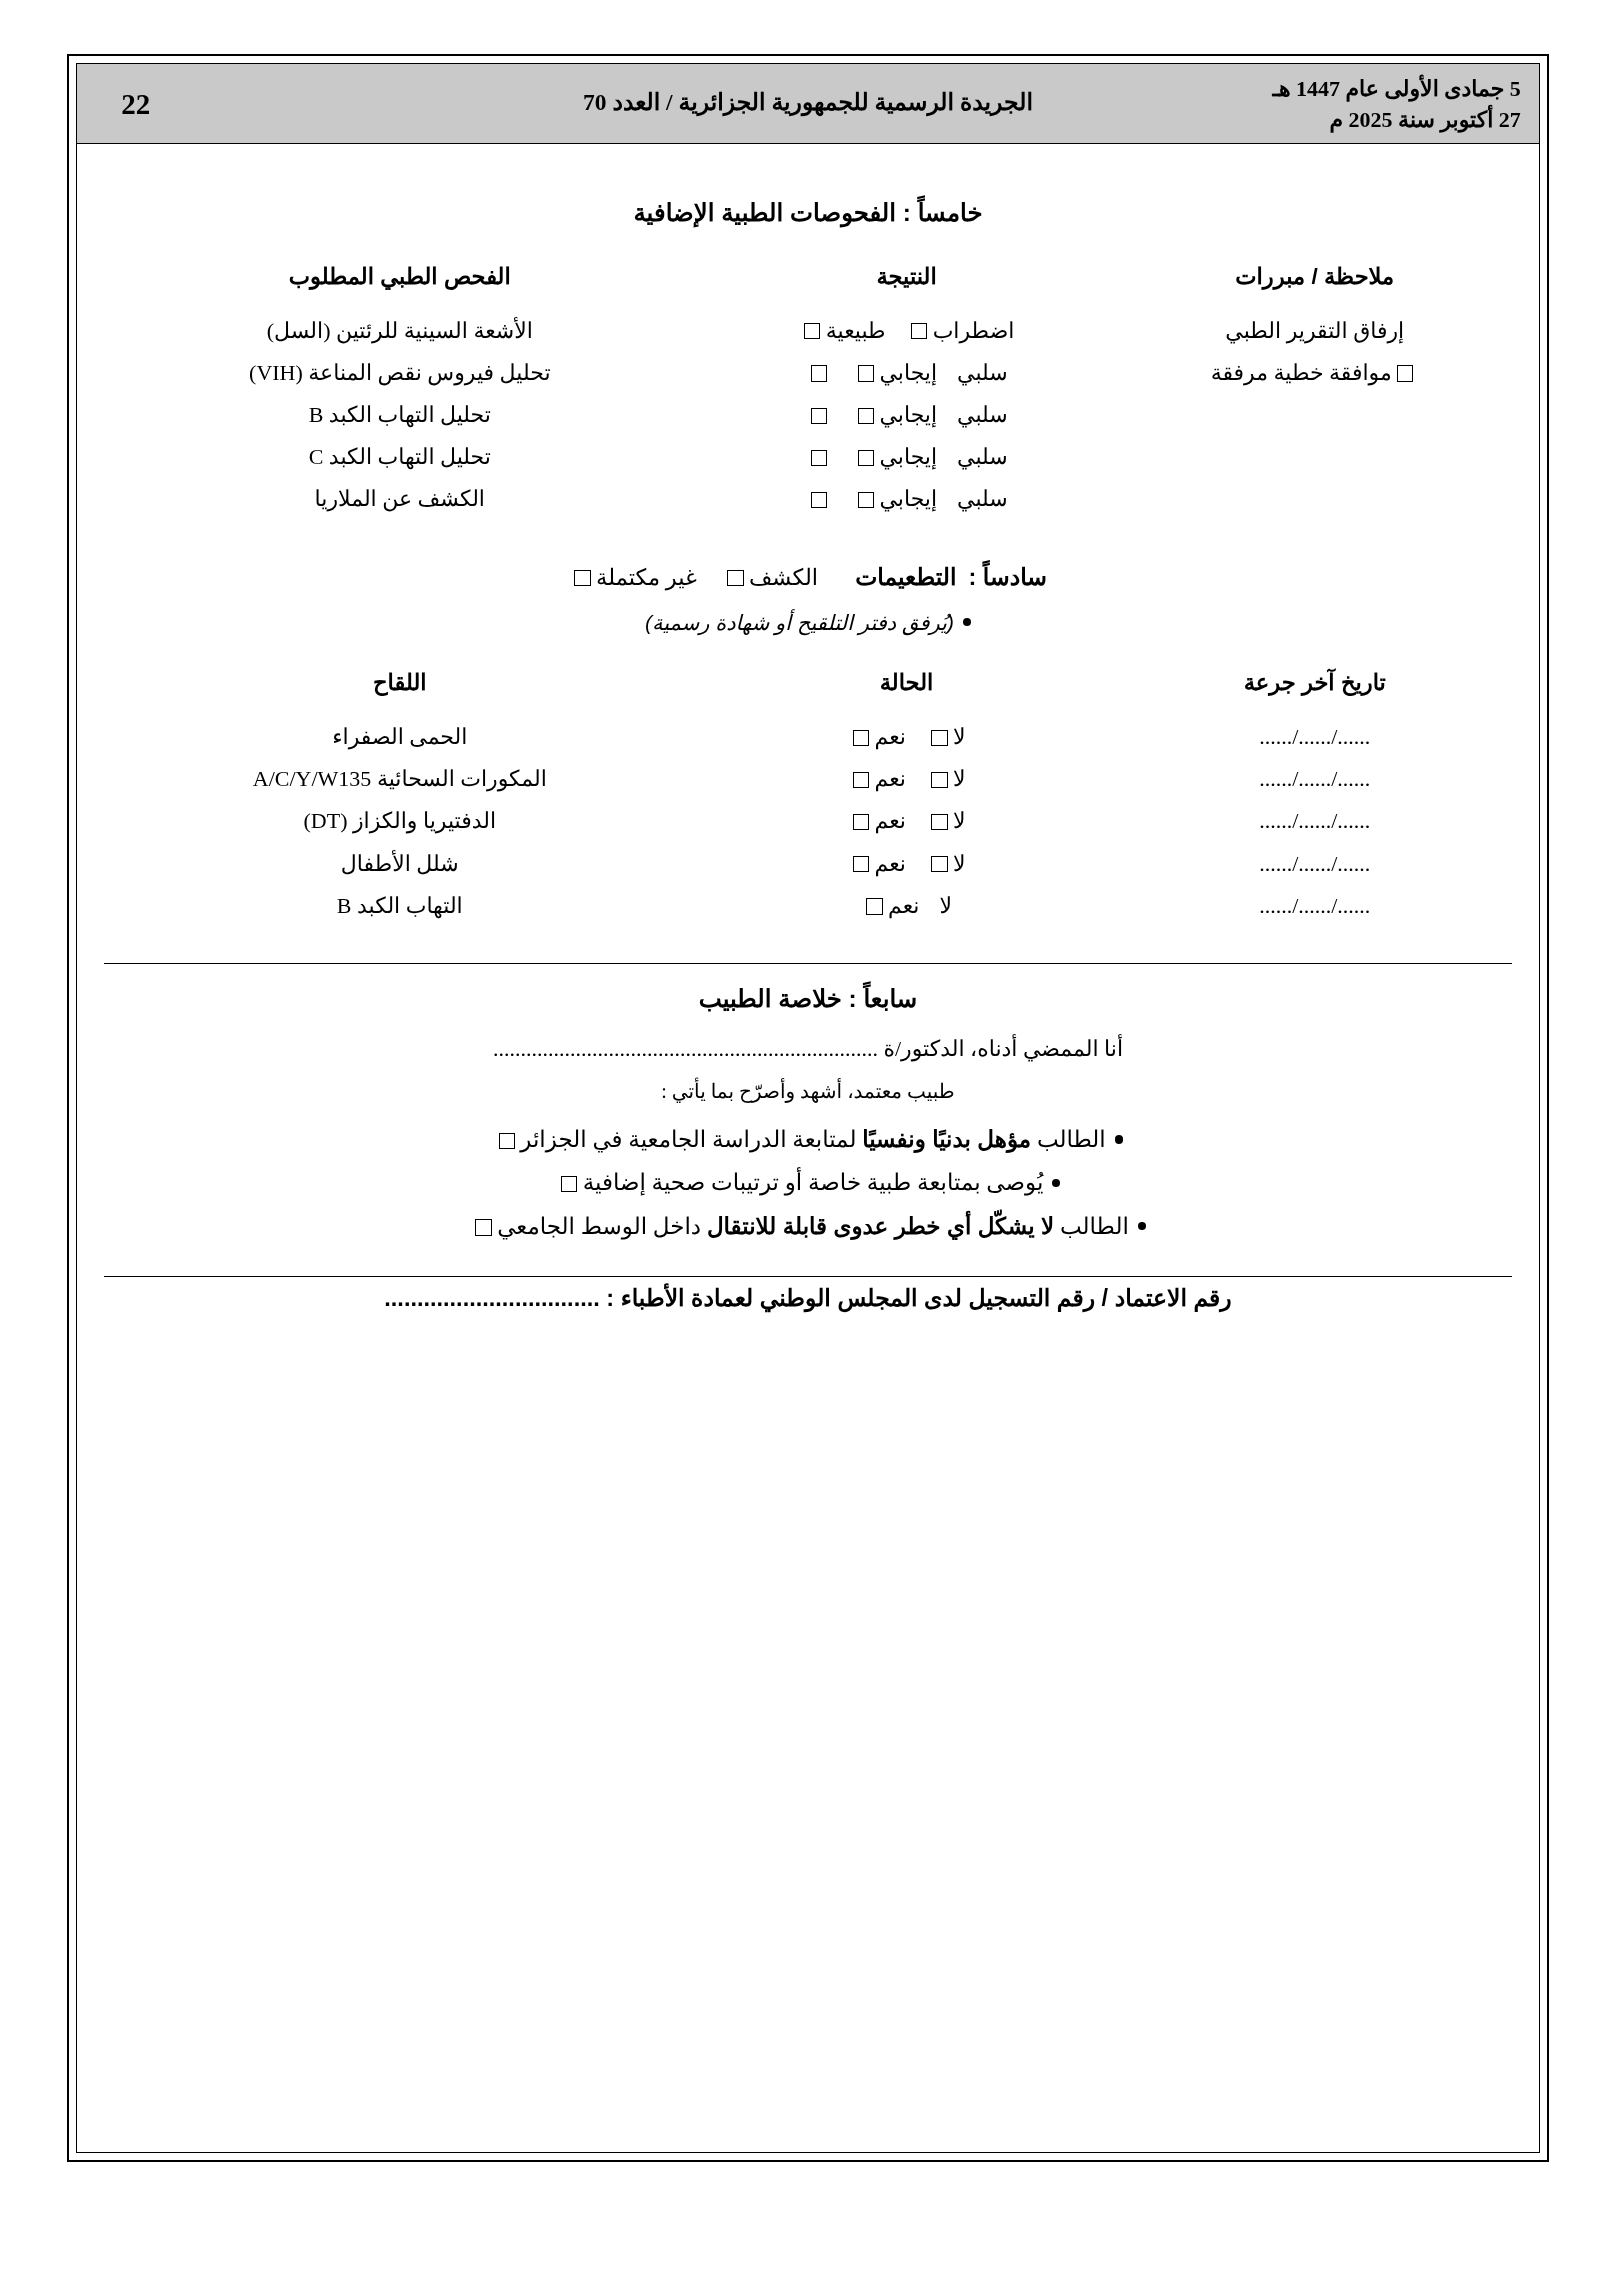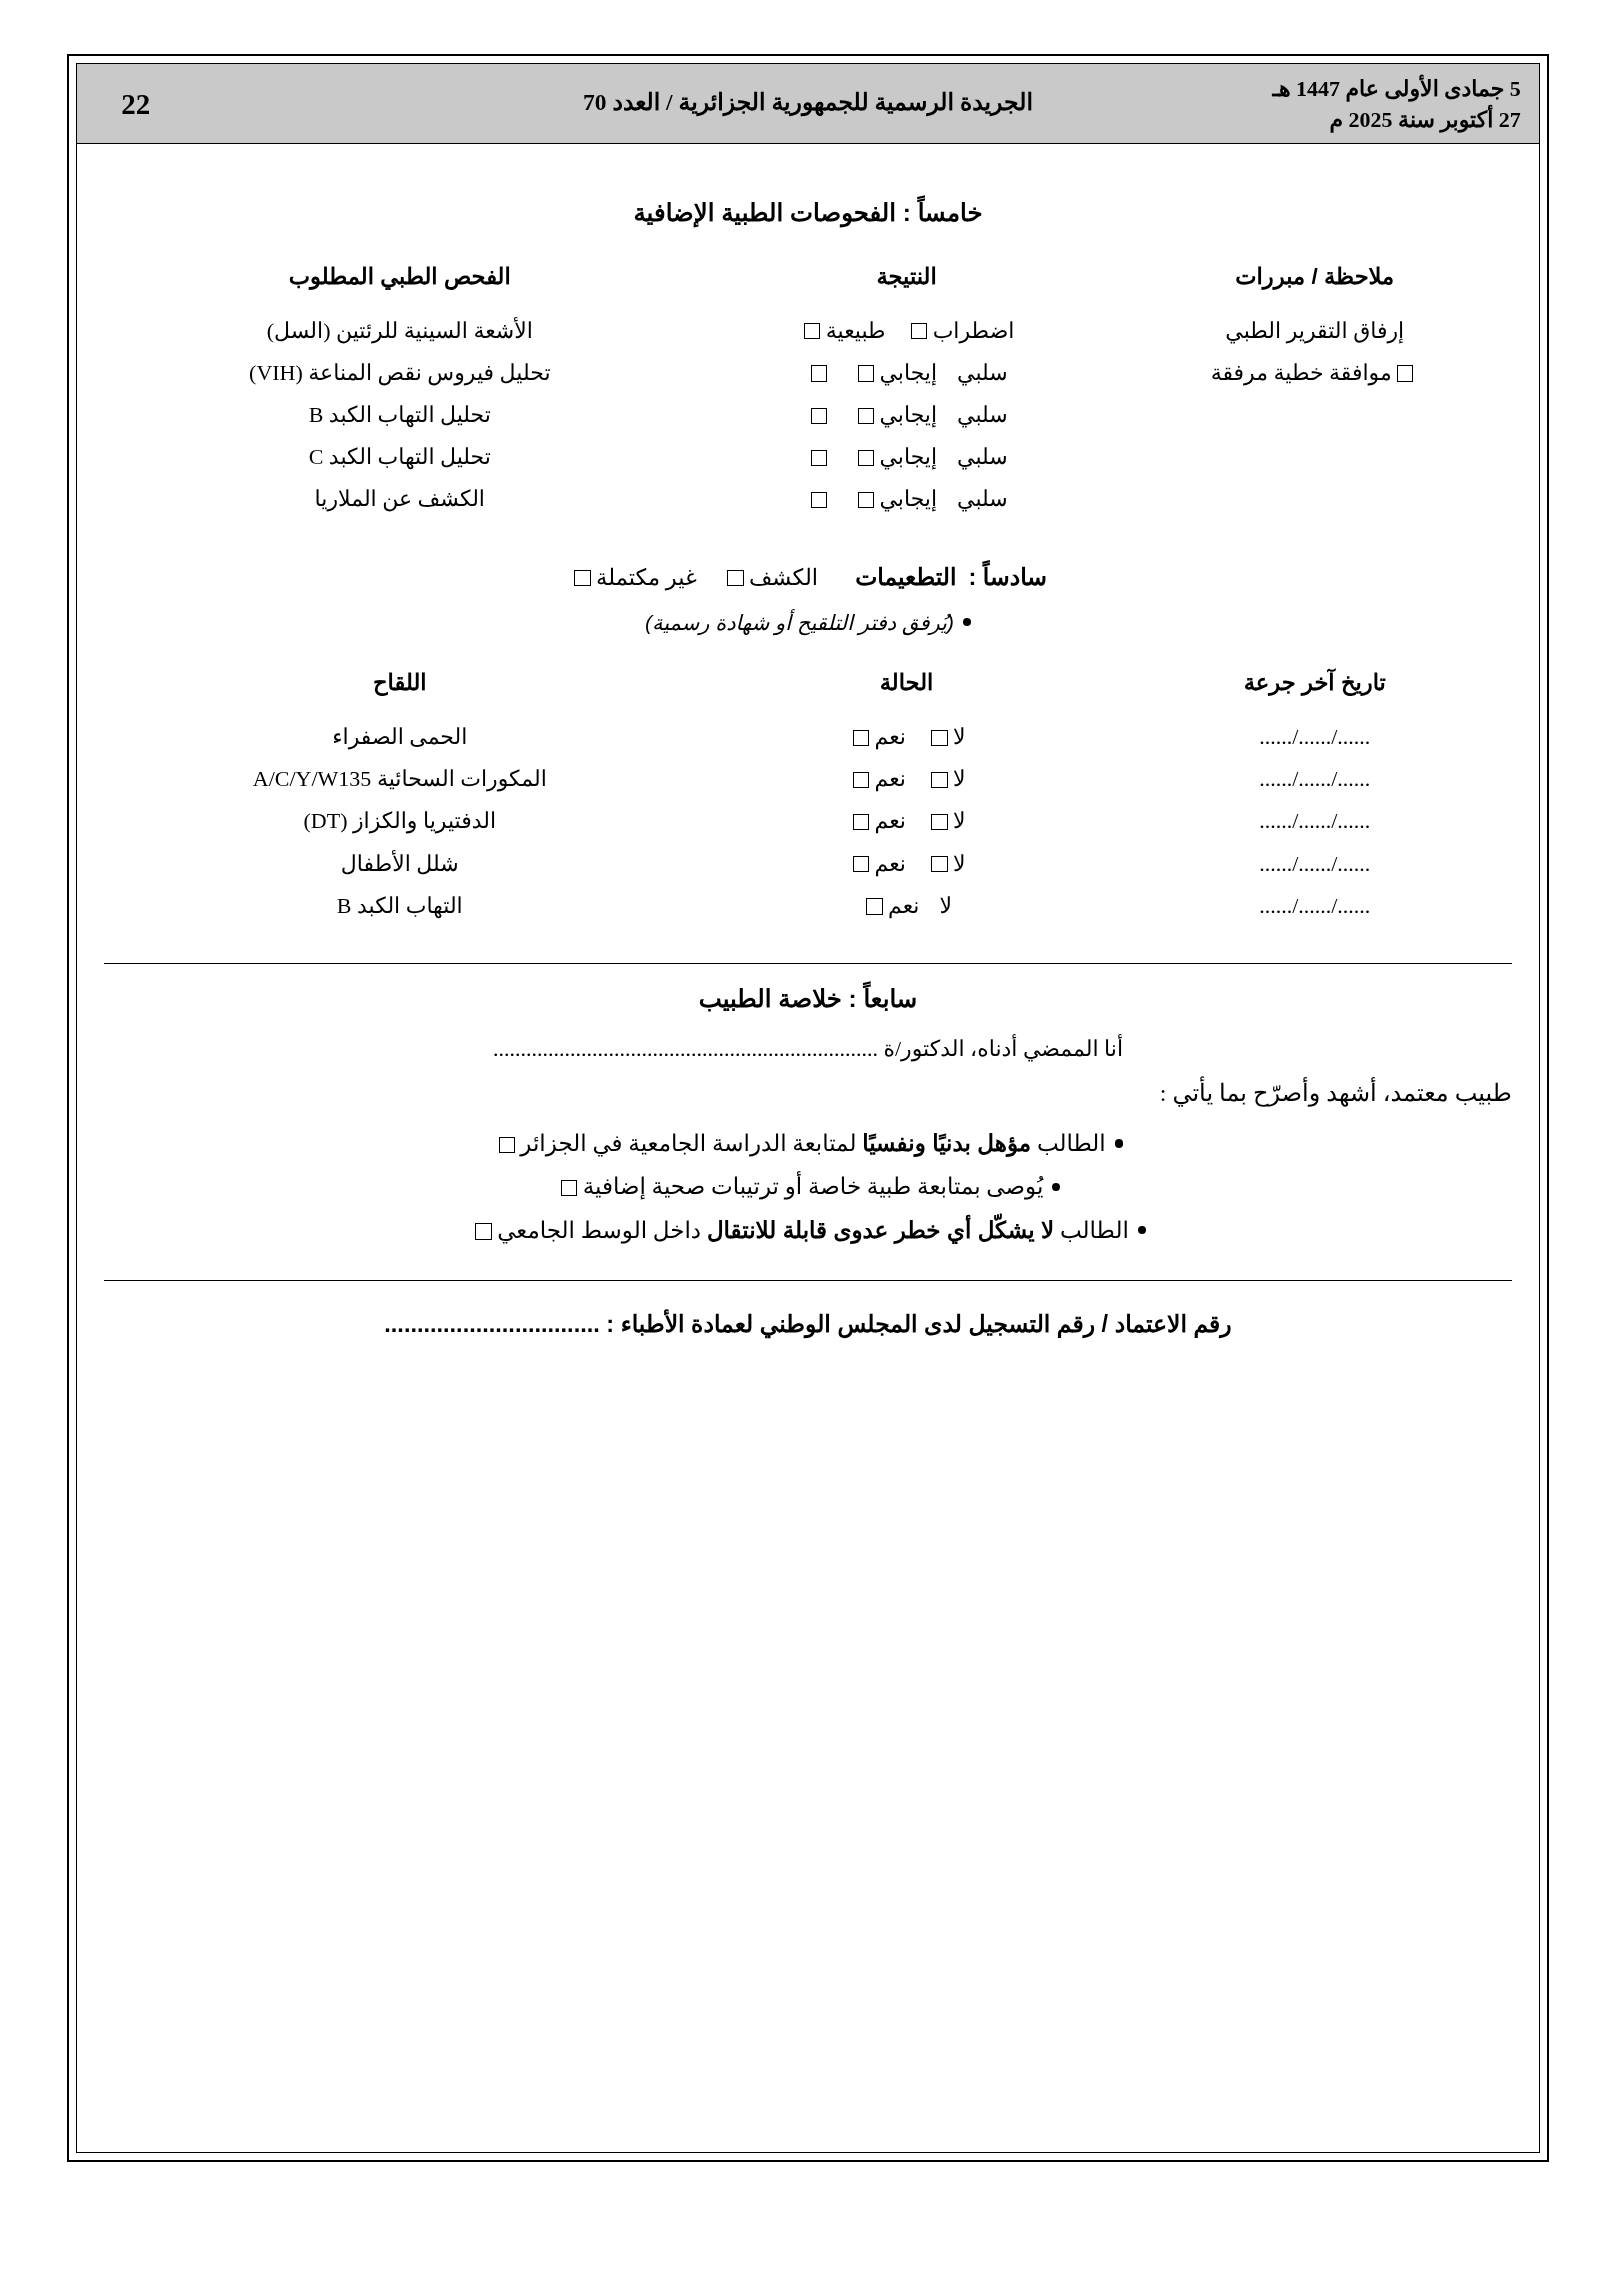--- a/index.html
+++ b/index.html
@@ -190,22 +190,22 @@
     margin-top: 20px;
     text-align: center;
   }
   .line-dots {
     font-size: 22px;
     text-align: center;
     margin-top: 23.5px;
     direction: rtl;
   }
   .para {
-    font-size: 24px;
-    text-align: right;
+    font-size: 20px;
+    text-align: center;
     margin-top: 16.3px;
   }
   ul.decl {
     list-style: none;
     margin: 23.5px 0 0 0;
     padding: 0;
     direction: rtl;
   }
   ul.decl li {
     font-size: 23px;
@@ -221,21 +221,21 @@
     font-family: "Liberation Sans", sans-serif;
     font-weight: bold;
     font-size: 24.4px;
     margin-top: 23.5px;
     text-align: center;
   }
   .reg-line {
     font-family: "Liberation Sans", sans-serif;
     font-weight: bold;
     font-size: 23.5px;
-    margin-top: 29px;
+    margin-top: 7px;
     text-align: center;
   }
 </style>
 </head>
 <body>
 
 <div class="page">
   <div class="outer-frame">
     <div class="inner-frame">
 

